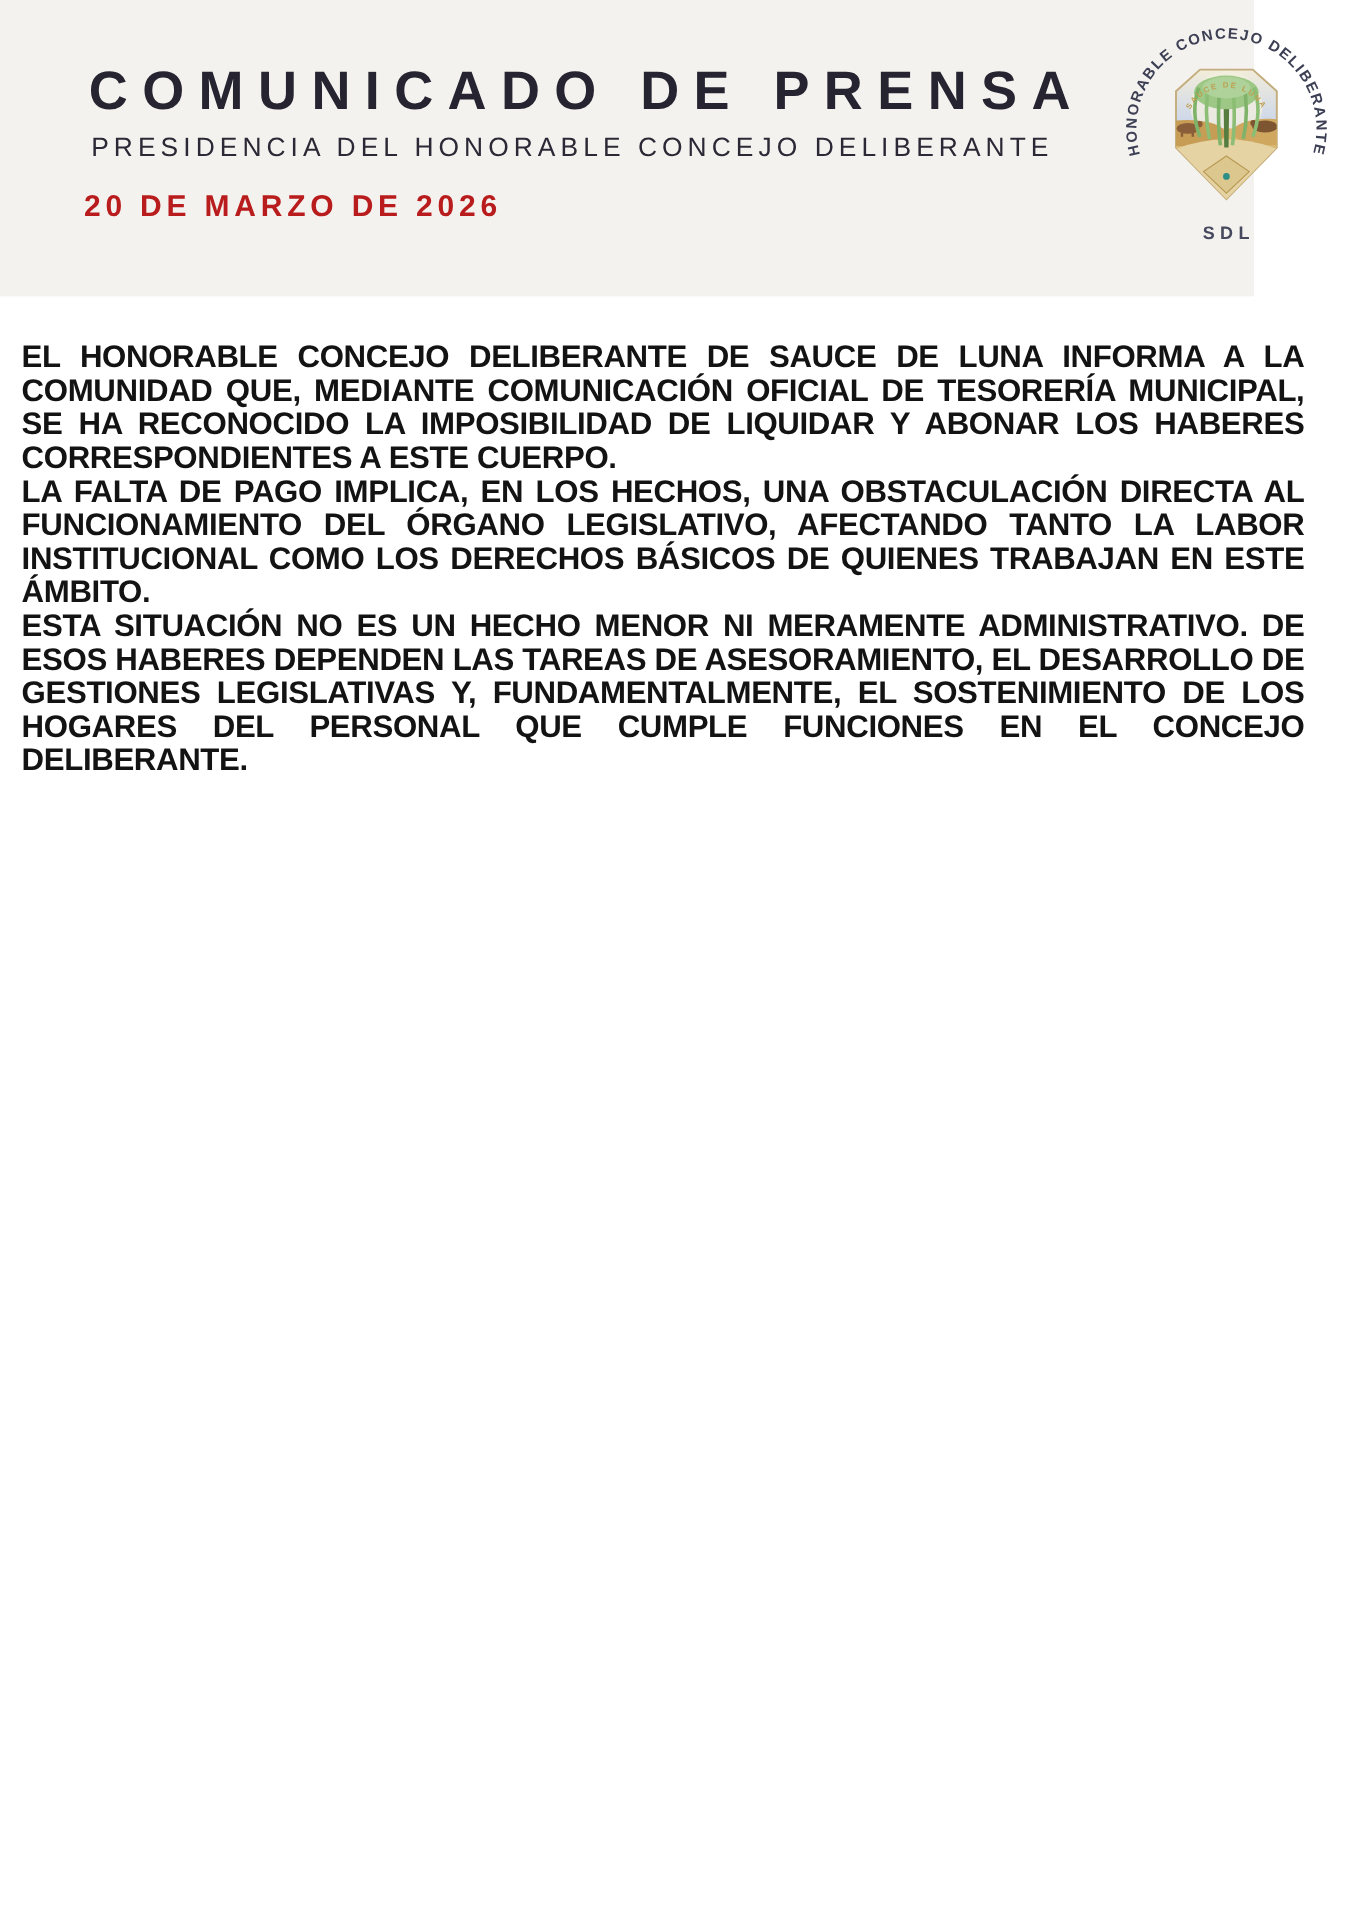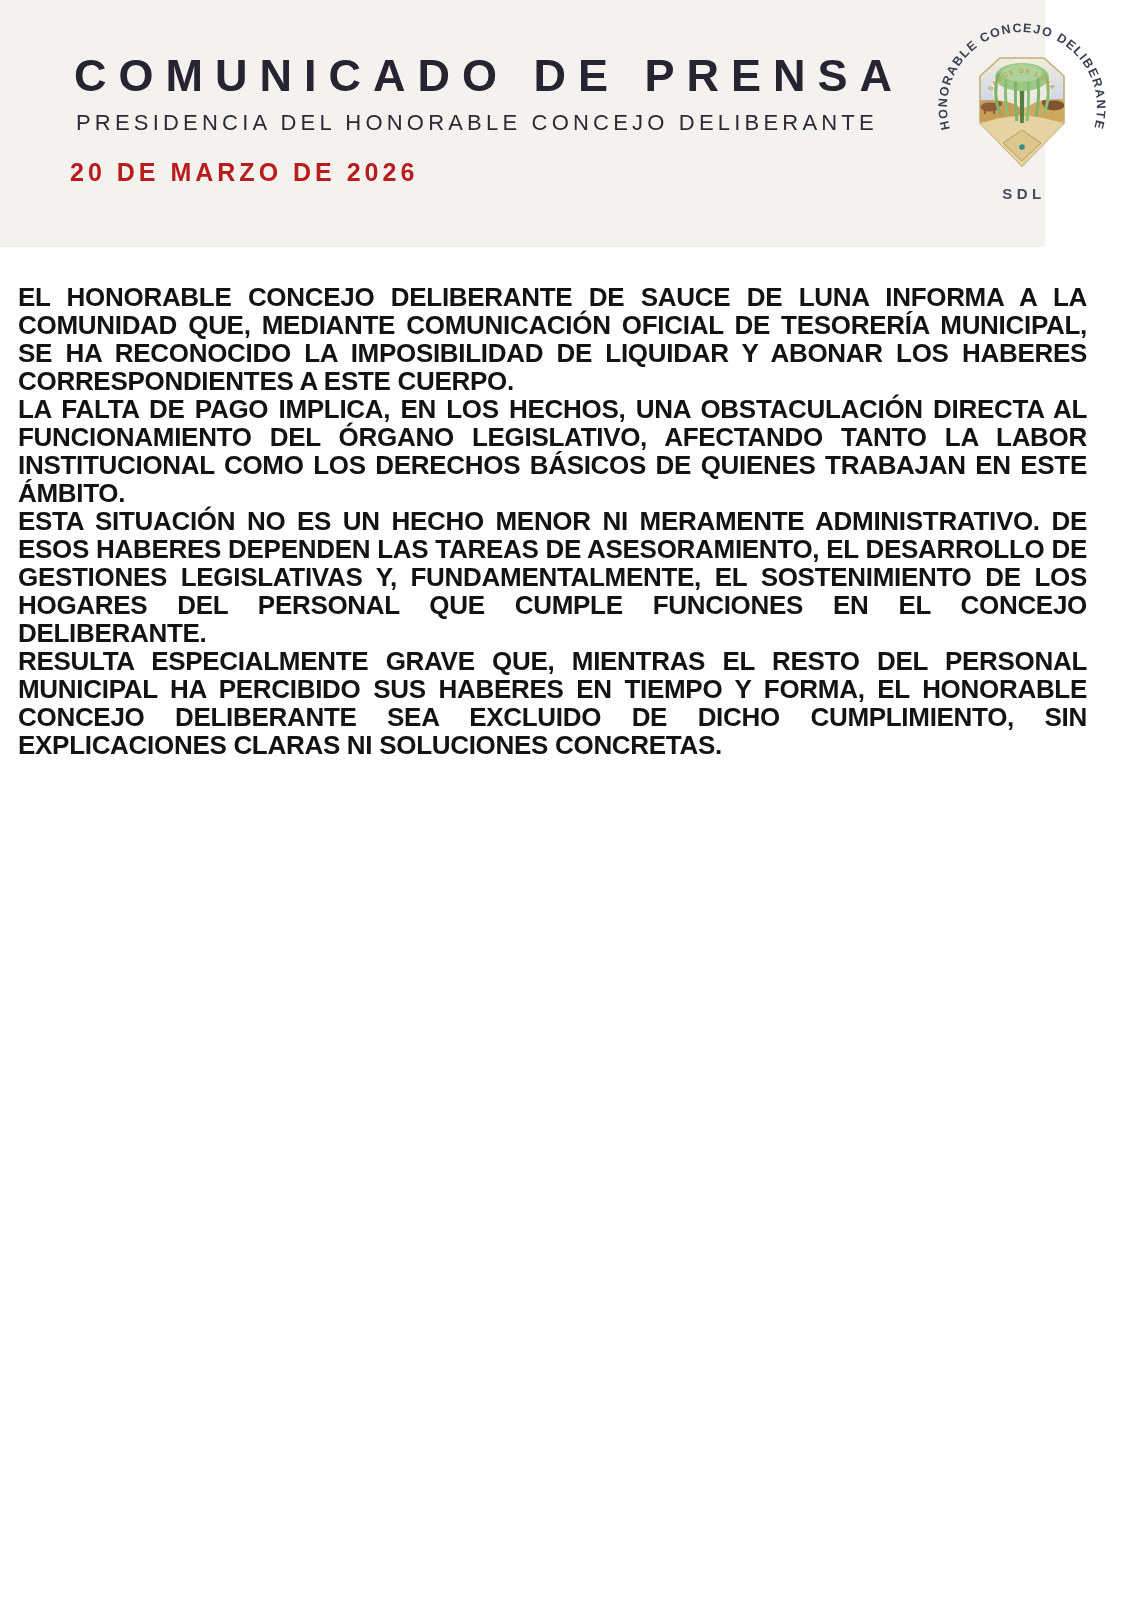--- a/index.html
+++ b/index.html
@@ -166,16 +166,15 @@
 
         <text class="sdl-text" x="97" y="188" text-anchor="middle">SDL</text>
       </svg>
     </div>
   </header>
 
   <main class="body-text">
     <p>EL HONORABLE CONCEJO DELIBERANTE DE SAUCE DE LUNA INFORMA A LA COMUNIDAD QUE, MEDIANTE COMUNICACIÓN OFICIAL DE TESORERÍA MUNICIPAL, SE HA RECONOCIDO LA IMPOSIBILIDAD DE LIQUIDAR Y ABONAR LOS HABERES CORRESPONDIENTES A ESTE CUERPO.</p>
     <p>LA FALTA DE PAGO IMPLICA, EN LOS HECHOS, UNA OBSTACULACIÓN DIRECTA AL FUNCIONAMIENTO DEL ÓRGANO LEGISLATIVO, AFECTANDO TANTO LA LABOR INSTITUCIONAL COMO LOS DERECHOS BÁSICOS DE QUIENES TRABAJAN EN ESTE ÁMBITO.</p>
     <p>ESTA SITUACIÓN NO ES UN HECHO MENOR NI MERAMENTE ADMINISTRATIVO. DE ESOS HABERES DEPENDEN LAS TAREAS DE ASESORAMIENTO, EL DESARROLLO DE GESTIONES LEGISLATIVAS Y, FUNDAMENTALMENTE, EL SOSTENIMIENTO DE LOS HOGARES DEL PERSONAL QUE CUMPLE FUNCIONES EN EL CONCEJO DELIBERANTE.</p>
-    <p>RESULTA ESPECIALMENTE GRAVE QUE, MIENTRAS EL RESTO DEL PERSONAL MUNICIPAL HA PERCIBIDO SUS HABERES EN TIEMPO Y FORMA, EL HONORABLE CONCEJO DELIBERANTE SEA EXCLUIDO DE DICHO CUMPLIMIENTO, SIN EXPLICACIONES CLARAS NI SOLUCIONES CONCRETAS.</p>
   </main>
 
 </div>
 
 </body></html>

